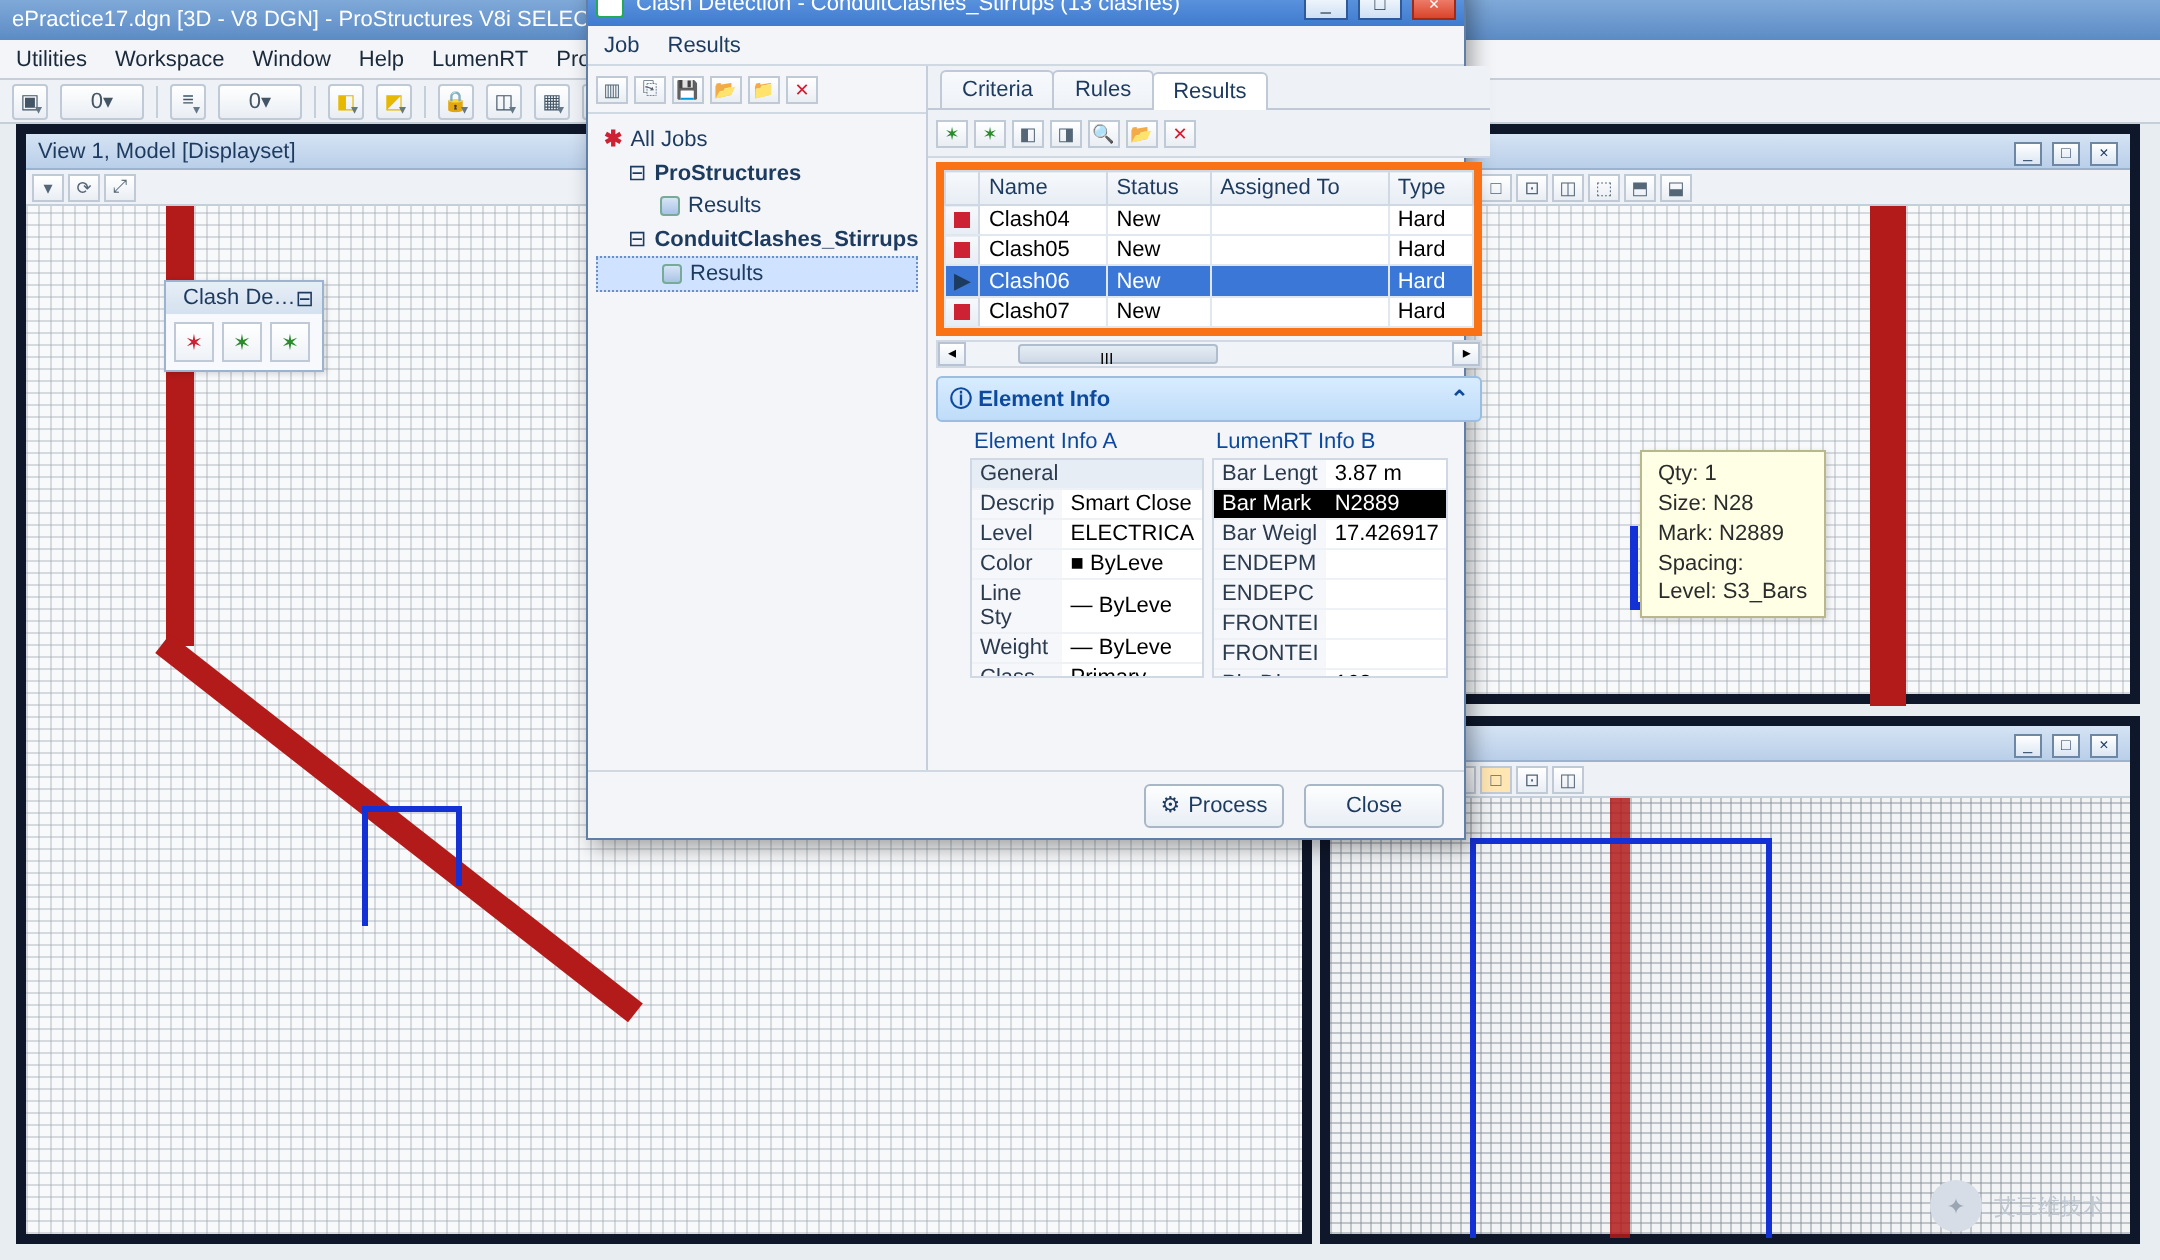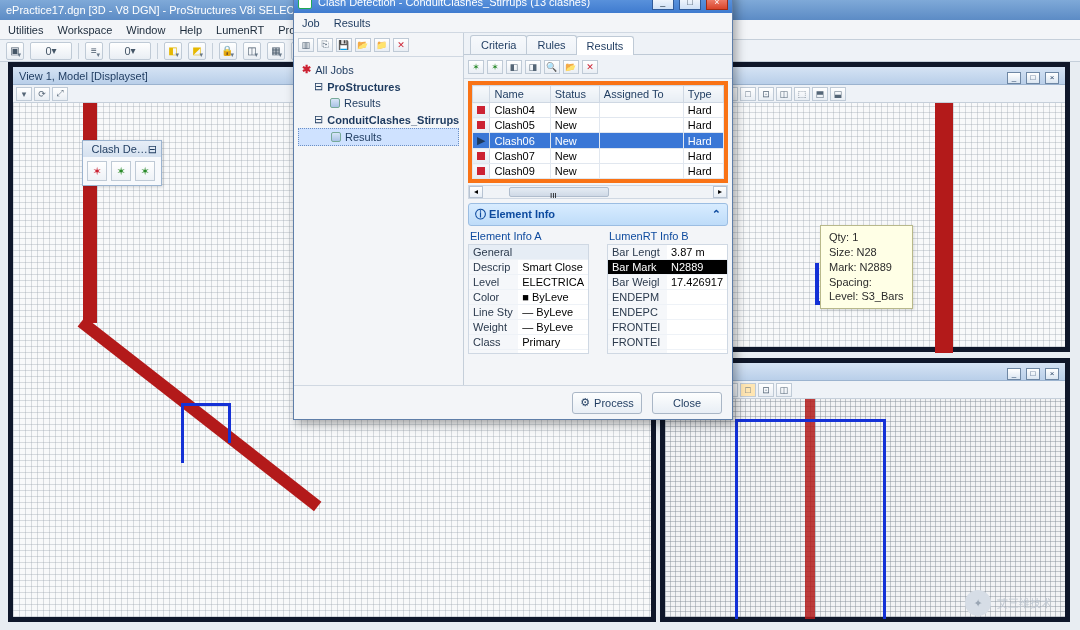--- a/index.html
+++ b/index.html
@@ -71,21 +71,21 @@
 .grid td.rowhdr { width:14px; background:linear-gradient(#f7f9fc,#e7edf4); border-right:1px solid #cfd8e3;}
 .grid td.rowhdr .sq { width:8px; height:8px; background:#c23; display:block; margin:auto;}
 .grid td.rowhdr .arrow { color:#1d3a5f;}
 .hscroll { height:14px; border:1px solid #cfd8e3; background:#f0f3f7; margin:0 4px; position:relative;}
 .hscroll .thumb { position:absolute; left:40px; top:1px; height:10px; width:100px; background:linear-gradient(#e5ecf4,#cfd9e6); border:1px solid #b0bdcd; border-radius:2px;}
 .hscroll .abtn { position:absolute; top:0; width:14px; height:12px; background:linear-gradient(#fff,#e6edf5); border:1px solid #b7c3d2; font-size:8px; text-align:center;}
 .hscroll .abtn.left{left:0;} .hscroll .abtn.right{right:0;}
 
 .ei-hdr { margin:4px 4px 0; background:linear-gradient(#d8ecff,#bedcf9); border:1px solid #9bbde2; padding:3px 6px; color:#0d4a9e; font-weight:bold; border-radius:3px; display:flex; justify-content:space-between; align-items:center;}
 .ei-hdr .chev { color:#0d4a9e; }
-.ei-cols { display:flex; gap:18px; margin:2px 4px; }
+.ei-cols { display:flex; gap:4px; margin:2px 21px; }
 .ei-col { flex:1; }
 .ei-col .lbl { color:#0d4a9e; padding:2px 2px; }
 .props { border:1px solid #cfd8e3; background:#fff; height:110px; overflow:hidden;}
 .props table { width:100%; border-collapse:collapse; font-size:11px;}
 .props td { padding:1px 4px; border-bottom:1px solid #eef2f7; }
 .props td.k { background:#f5f7fa; width:55%; color:#2b3a4d;}
 .props tr.sel td { background:#000000; color:#fff;}
 .props .grp td { background:#e6edf5; font-weight:normal; color:#2b3a4d;}
 
 .dlg-footer { height:34px; border-top:1px solid #d0d8e2; background:#f3f5f8; display:flex; justify-content:flex-end; align-items:center; gap:10px; padding:0 10px;}
@@ -312,29 +312,20 @@
               </tr>
           <tr>
                 <td class="rowhdr">
                   <span class="sq"></span>
                 </td>
                 <td>Clash07</td>
                 <td>New</td>
                 <td></td>
                 <td>Hard</td>
               </tr>
-          <tr>
-                <td class="rowhdr">
-                  <span class="sq"></span>
-                </td>
-                <td>Clash09</td>
-                <td>New</td>
-                <td></td>
-                <td>Hard</td>
-              </tr>
         </tbody>
           </table>
       </div>
       <div class="hscroll">
         <div class="abtn left">◂</div>
         <div class="thumb"><span style="font-size:8px; padding-left:40px;">III</span></div>
         <div class="abtn right">▸</div>
       </div>
 
       <div class="ei-hdr">

